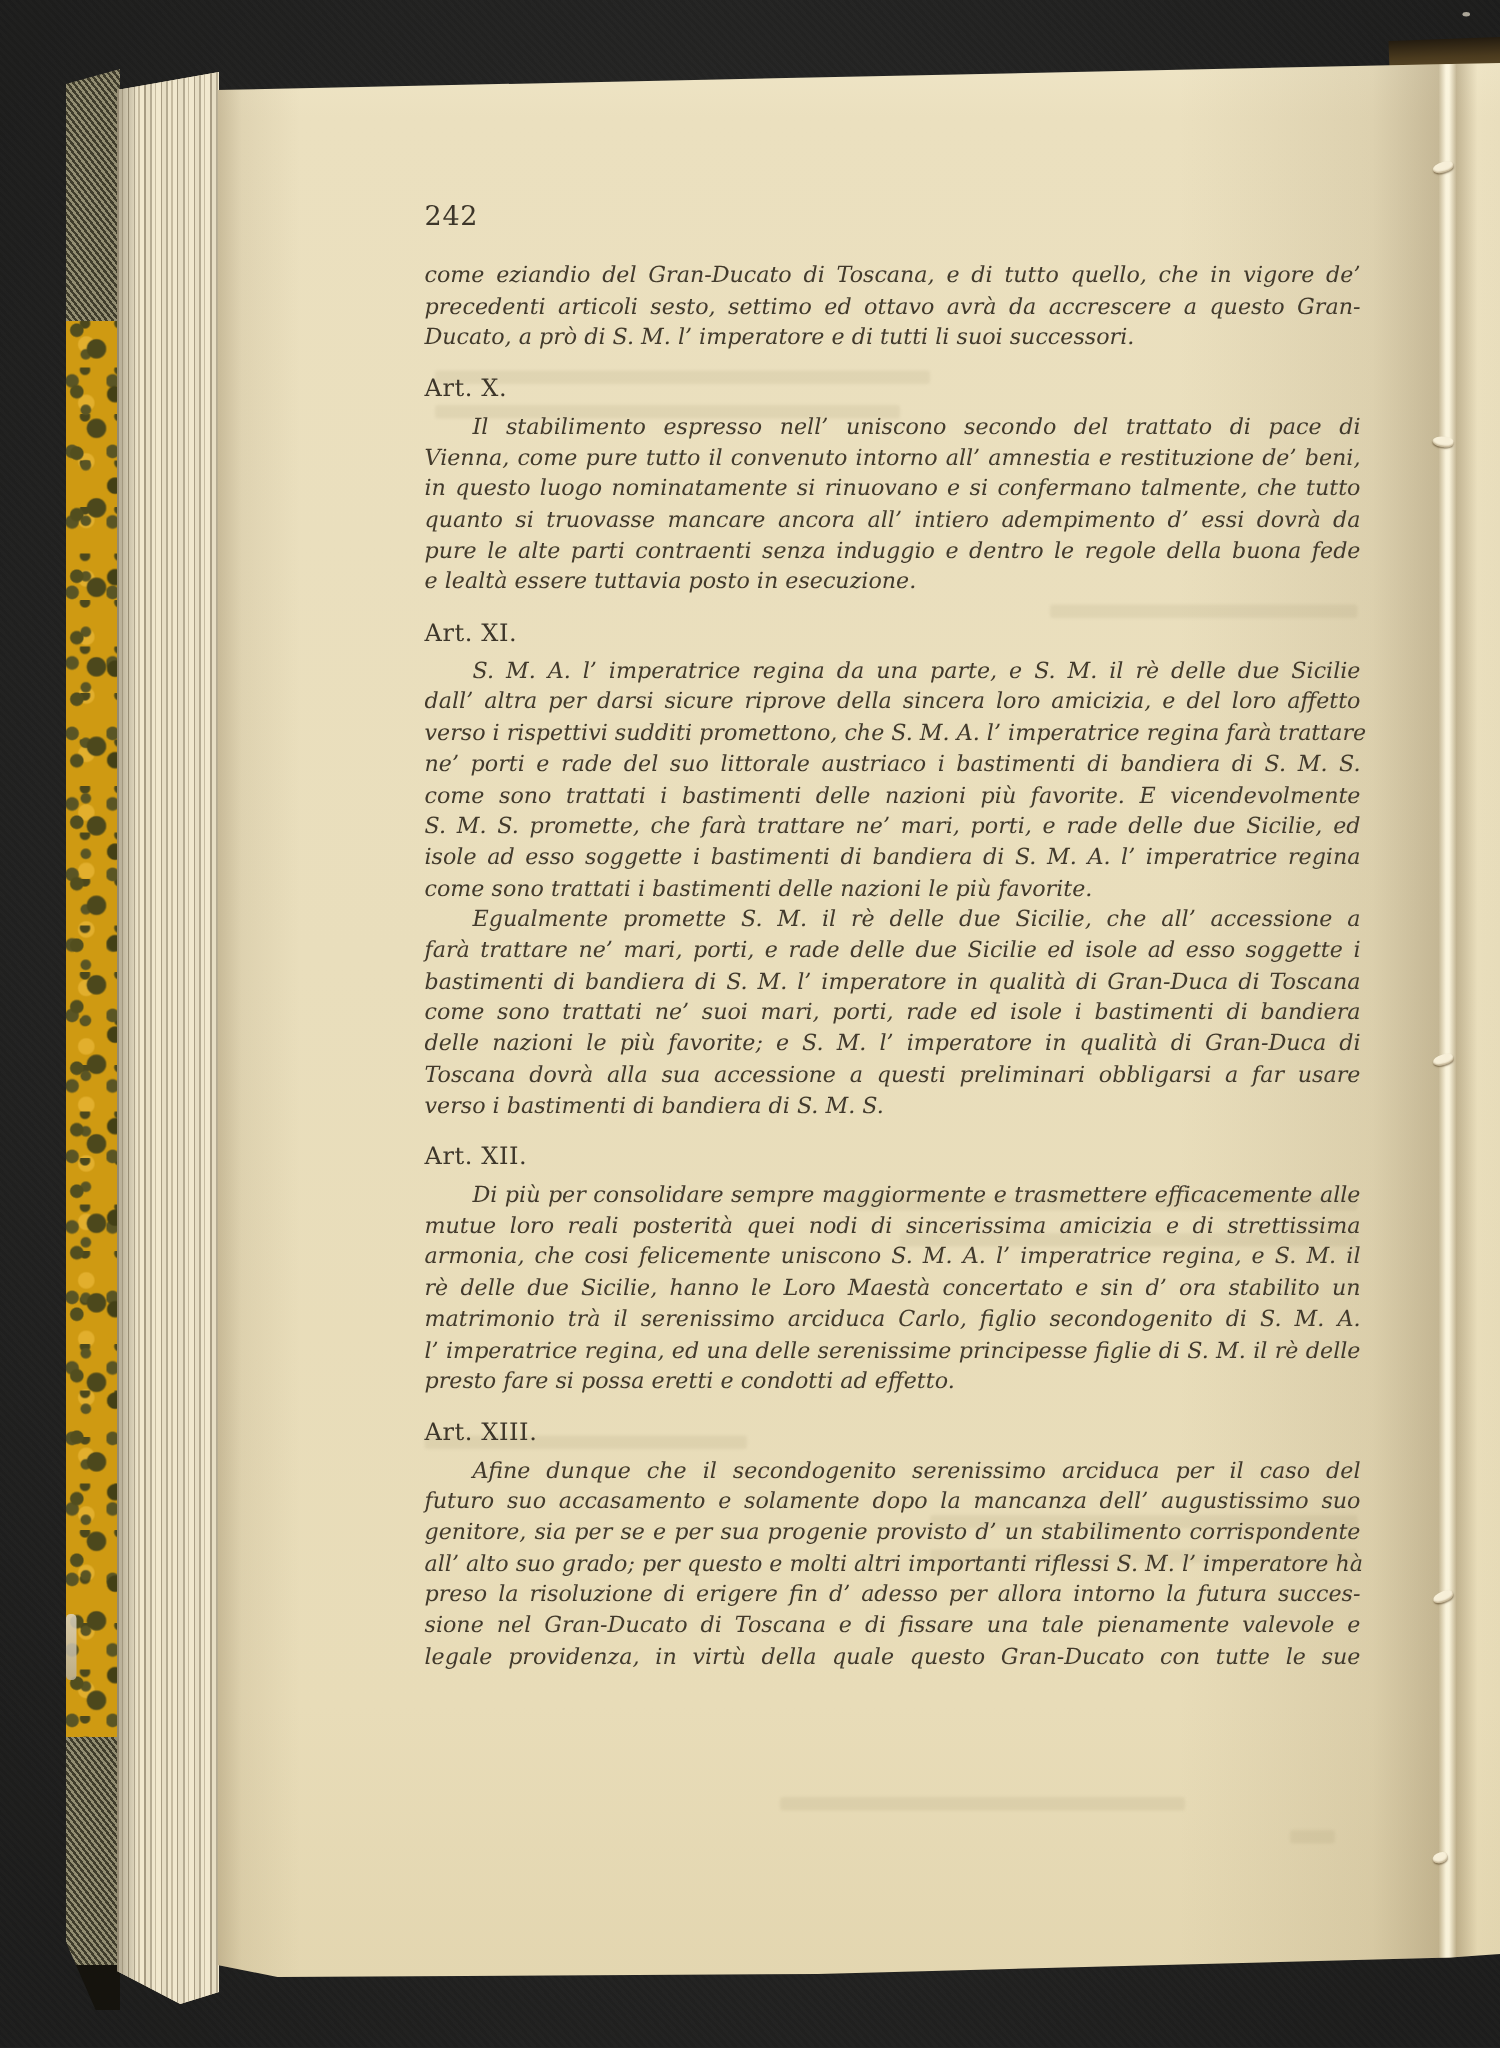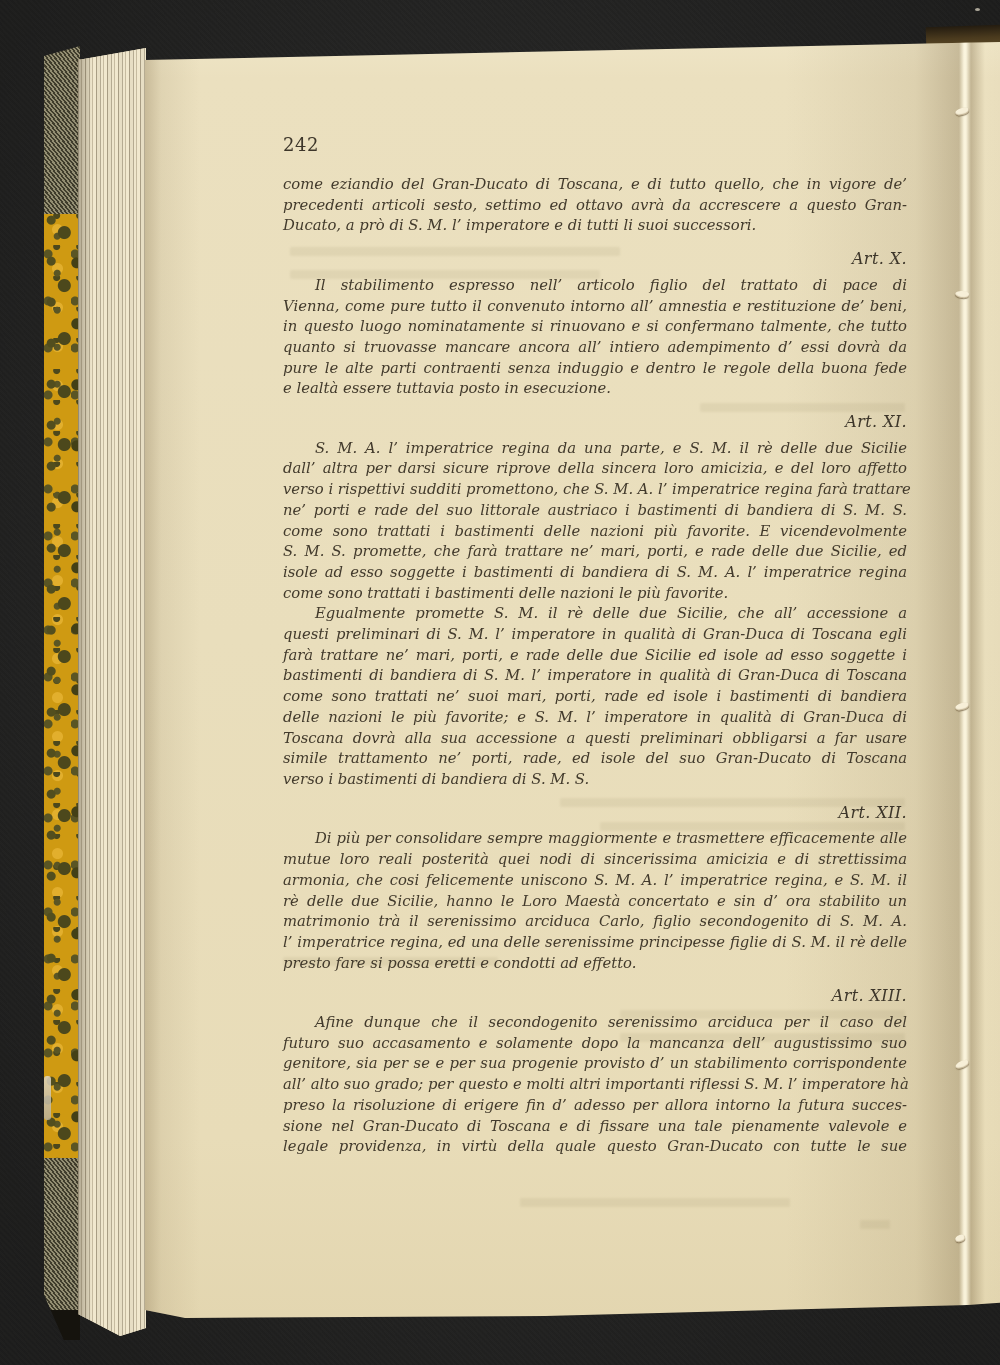--- a/index.html
+++ b/index.html
@@ -71,22 +71,22 @@
   .g9{left:375px;top:1160px;width:270px;} .g10{left:715px;top:1182px;width:30px;}
 
   
   .page-number{position:absolute;left:138px;top:96px;font-size:18px;color:#3d362a;
     letter-spacing:.5px;}
   .text-block{position:absolute;left:138px;top:136px;width:624px;color:#423a2c;
     font-size:14.8px;line-height:20.7px;}
   .tline{text-align:justify;text-align-last:justify;white-space:nowrap;font-style:italic;}
   .tline.last{text-align-last:left;}
   .tline.indent{text-indent:32px;}
-  .art-heading{text-align:right;font-size:16px;margin:13px 0 5px 0;color:#3d362a;
-    letter-spacing:.4px;font-style:italic;}
+  .art-heading{text-align:left;font-size:16px;margin:13px 0 5px 0;color:#3d362a;
+    letter-spacing:.4px;}
 </style>
 </head>
 <body>
 
 <div class="board-edge"></div>
 <div class="speck s1"></div>
 
 <div class="cover-strip">
   <div class="cover-seg cover-stripes top" style="height:168px;"></div>
   <div class="cover-seg cover-marble"></div>
@@ -116,43 +116,41 @@
   <div class="ghost g8"></div>
   <div class="ghost g9"></div>
   <div class="ghost g10"></div>
 
   <div class="page-number">242</div>
   <div class="text-block" id="text-block">
       <div class="tline">come eziandio del Gran-Ducato di Toscana, e di tutto quello, che in vigore de’</div>
       <div class="tline">precedenti articoli sesto, settimo ed ottavo avrà da accrescere a questo Gran-</div>
       <div class="tline last">Ducato, a prò di S. M. l’ imperatore e di tutti li suoi successori.</div>
       <div class="art-heading">Art. X.</div>
-      <div class="tline indent">Il stabilimento espresso nell’ articolo figlio del trattato di pace di</div>
+      <div class="tline indent">Il stabilimento espresso nell’ uniscono secondo del trattato di pace di</div>
       <div class="tline">Vienna, come pure tutto il convenuto intorno all’ amnestia e restituzione de’ beni,</div>
       <div class="tline">in questo luogo nominatamente si rinuovano e si confermano talmente, che tutto</div>
       <div class="tline">quanto si truovasse mancare ancora all’ intiero adempimento d’ essi dovrà da</div>
       <div class="tline">pure le alte parti contraenti senza induggio e dentro le regole della buona fede</div>
       <div class="tline last">e lealtà essere tuttavia posto in esecuzione.</div>
       <div class="art-heading">Art. XI.</div>
       <div class="tline indent">S. M. A. l’ imperatrice regina da una parte, e S. M. il rè delle due Sicilie</div>
       <div class="tline">dall’ altra per darsi sicure riprove della sincera loro amicizia, e del loro affetto</div>
       <div class="tline">verso i rispettivi sudditi promettono, che S. M. A. l’ imperatrice regina farà trattare</div>
       <div class="tline">ne’ porti e rade del suo littorale austriaco i bastimenti di bandiera di S. M. S.</div>
       <div class="tline">come sono trattati i bastimenti delle nazioni più favorite.  E vicendevolmente</div>
       <div class="tline">S. M. S. promette, che farà trattare ne’ mari, porti, e rade delle due Sicilie, ed</div>
       <div class="tline">isole ad esso soggette i bastimenti di bandiera di S. M. A. l’ imperatrice regina</div>
       <div class="tline last">come sono trattati i bastimenti delle nazioni le più favorite.</div>
       <div class="tline indent">Egualmente promette S. M. il rè delle due Sicilie, che all’ accessione a</div>
-      <div class="tline">questi preliminari di S. M. l’ imperatore in qualità di Gran-Duca di Toscana egli</div>
       <div class="tline">farà trattare ne’ mari, porti, e rade delle due Sicilie ed isole ad esso soggette i</div>
       <div class="tline">bastimenti di bandiera di S. M. l’ imperatore in qualità di Gran-Duca di Toscana</div>
       <div class="tline">come sono trattati ne’ suoi mari, porti, rade ed isole i bastimenti di bandiera</div>
       <div class="tline">delle nazioni le più favorite; e S. M. l’ imperatore in qualità di Gran-Duca di</div>
       <div class="tline">Toscana dovrà alla sua accessione a questi preliminari obbligarsi a far usare</div>
-      <div class="tline">simile trattamento ne’ porti, rade, ed isole del suo Gran-Ducato di Toscana</div>
       <div class="tline last">verso i bastimenti di bandiera di S. M. S.</div>
       <div class="art-heading">Art. XII.</div>
       <div class="tline indent">Di più per consolidare sempre maggiormente e trasmettere efficacemente alle</div>
       <div class="tline">mutue loro reali posterità quei nodi di sincerissima amicizia e di strettissima</div>
       <div class="tline">armonia, che cosi felicemente uniscono S. M. A. l’ imperatrice regina, e S. M. il</div>
       <div class="tline">rè delle due Sicilie, hanno le Loro Maestà concertato e sin d’ ora stabilito un</div>
       <div class="tline">matrimonio trà il serenissimo arciduca Carlo, figlio secondogenito di S. M. A.</div>
       <div class="tline">l’ imperatrice regina, ed una delle serenissime principesse figlie di S. M. il rè delle</div>
       <div class="tline last">presto fare si possa eretti e condotti ad effetto.</div>
       <div class="art-heading">Art. XIII.</div>

